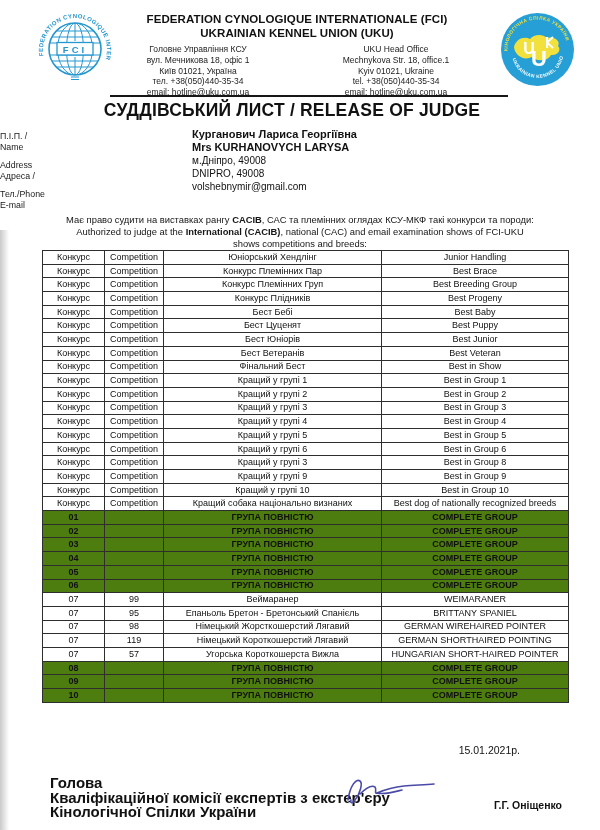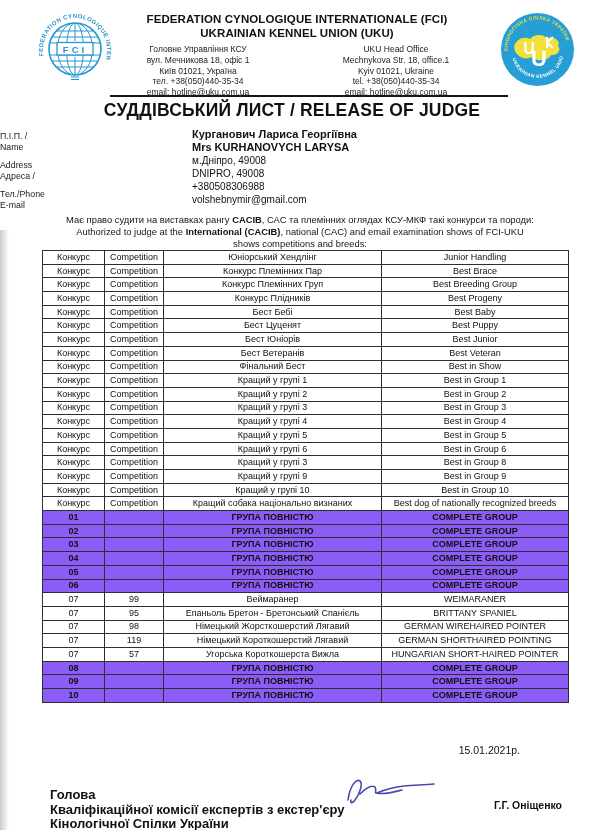--- a/index.html
+++ b/index.html
@@ -36,26 +36,26 @@
   .auth-para { position:absolute; left:28px; top:214px; width:544px; text-align:center;
                font-size:9.4px; line-height:11.8px; color:#151515; }
   .auth-para b { font-weight:bold; }
   
   table.comp { position:absolute; left:42px; top:250px; width:526px;
                border-collapse:collapse; table-layout:fixed;
                border:1.5px solid #262626; }
   table.comp td { border:1px solid #2e2e2e; text-align:center; vertical-align:middle;
                   font-size:9px; line-height:10.9px; padding:0.9px 2px; height:13.7px;
                   overflow:hidden; white-space:nowrap; }
-  tr.shaded td { background:#8b5cf6; font-weight:bold; }
+  tr.shaded td { background:#4d7c0f; font-weight:bold; }
   
   .date-line { position:absolute; left:360px; top:744px; width:200px; text-align:right;
                padding-right:40px; font-size:10.5px; font-weight:normal; }
-  .chairman { position:absolute; left:50px; top:776px; font-size:13px; font-weight:bold;
-              line-height:14.5px;margin-top:12px; }
+  .chairman { position:absolute; left:50px; top:776px; font-size:15px; font-weight:bold;
+              line-height:14.5px; }
   .signature { position:absolute; left:342px; top:770px; }
   .signer-name { position:absolute; left:420px; top:799px; width:142px; text-align:right;
                  font-size:10.5px; font-weight:bold; }
 </style>
 </head>
 <body>
 
 <div class="page">
 
   <div class="scan-edge"></div>
@@ -148,21 +148,20 @@
     <div class="lgroup">
       <div>Тел./Phone</div>
       <div>E-mail</div>
     </div>
   </div>
   <div class="judge-values">
     <div class="jv bold">Курганович Лариса Георгіївна</div>
     <div class="jv bold">Mrs KURHANOVYCH LARYSA</div>
     <div class="jv">м.Дніпро, 49008</div>
     <div class="jv">DNIPRO, 49008</div>
-    <div class="jv">+380508306988</div>
     <div class="jv">volshebnymir@gmail.com</div>
   </div>
 
   <div class="auth-para">
     <div><span>Має право судити на виставках рангу </span><b>CACIB</b><span>, САС та племінних оглядах КСУ-МКФ  такі конкурси та породи:</span></div>
     <div><span>Authorized to judge at the </span><b>International (CACIB)</b><span>, national (CAC) and email examination shows of FCI-UKU</span></div>
     <div>shows competitions and breeds:</div>
   </div>
 
   <table class="comp">

